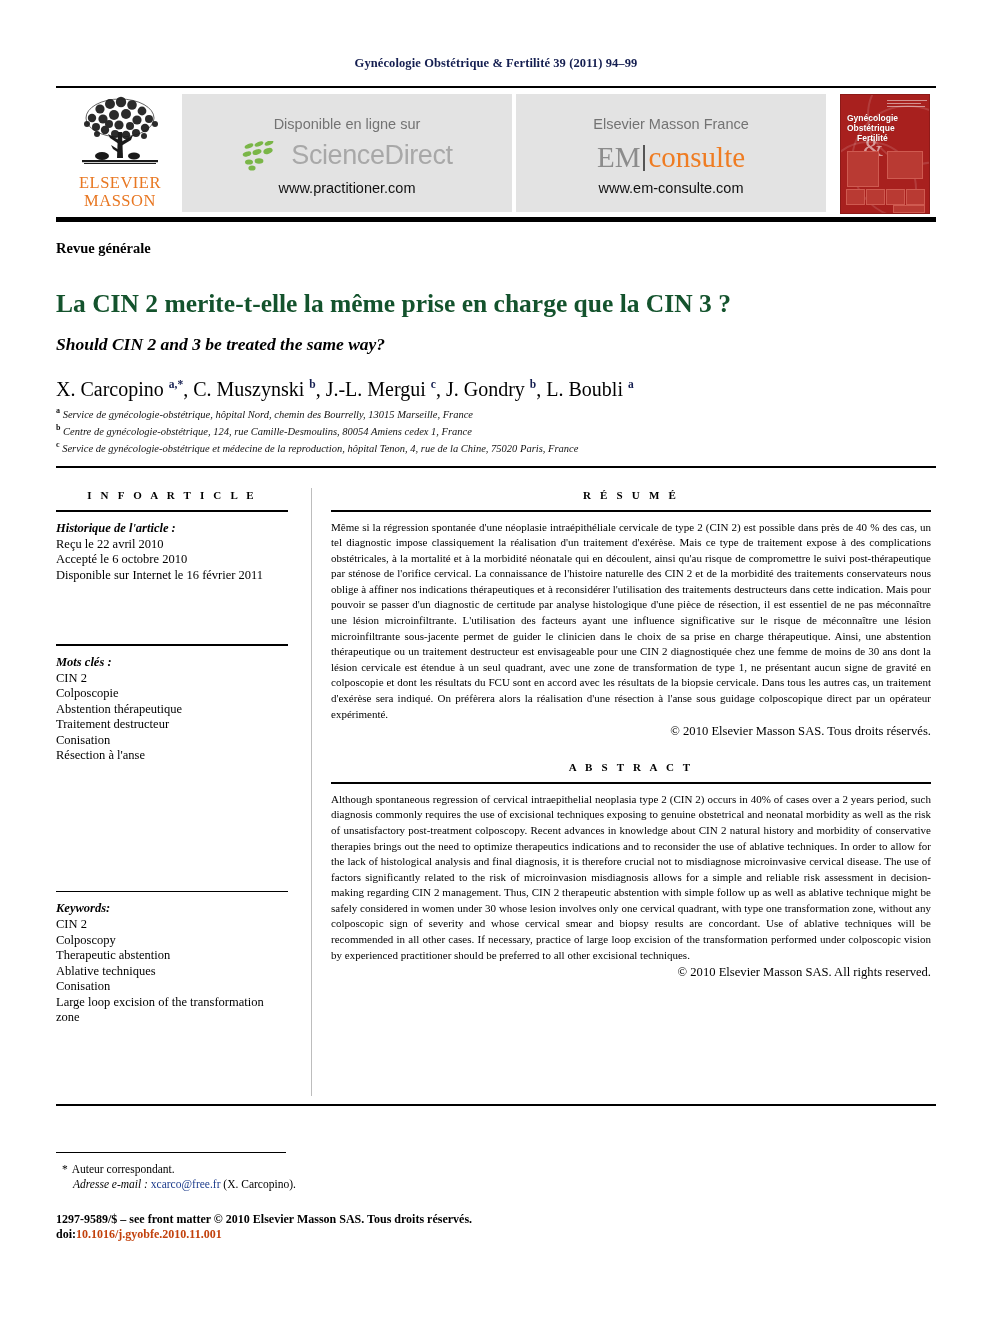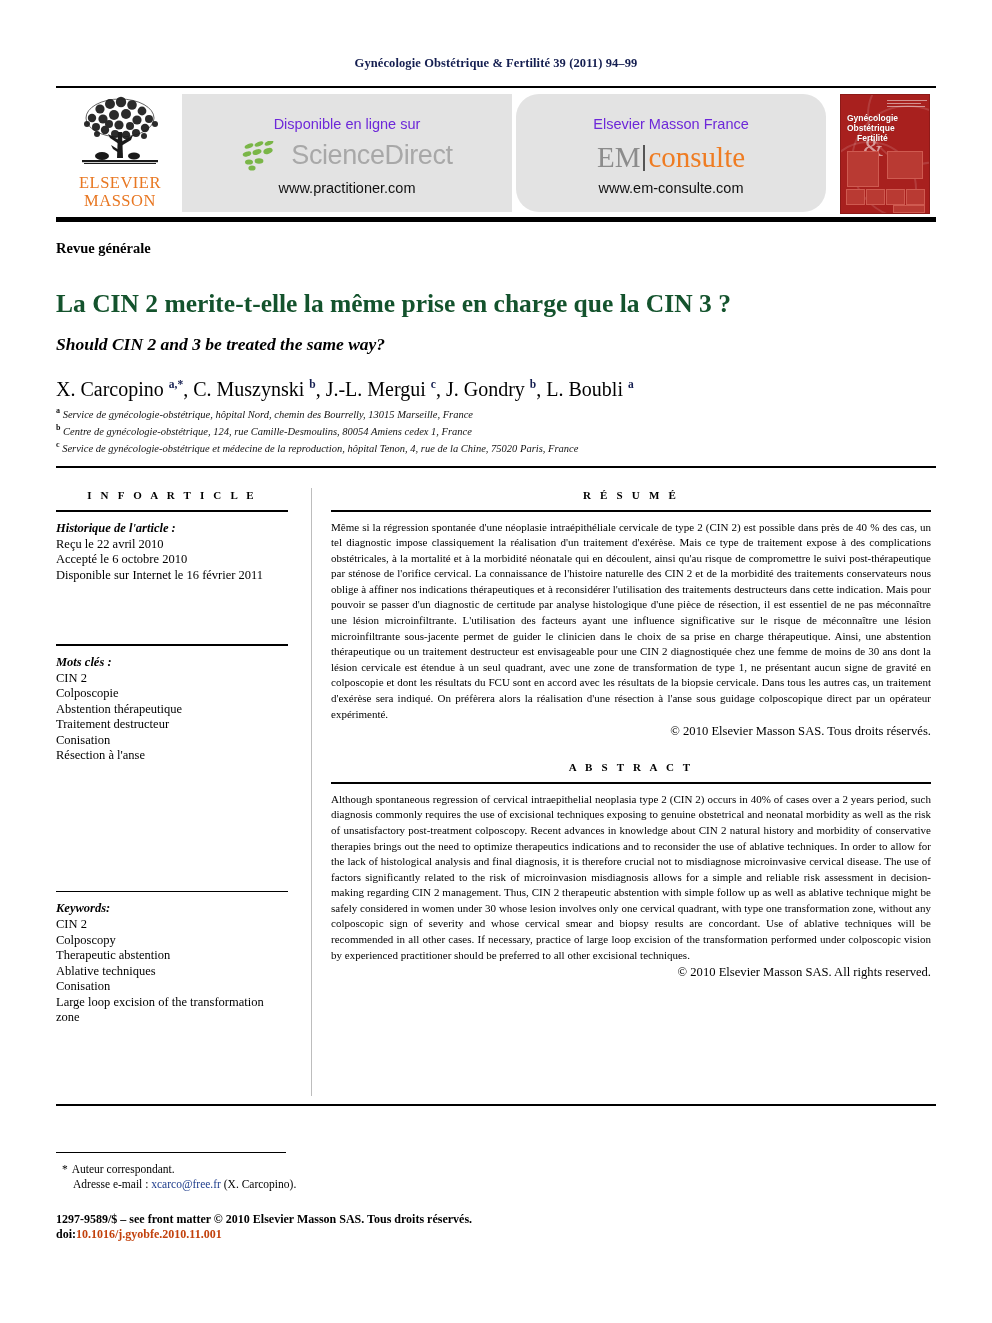--- a/index.html
+++ b/index.html
@@ -81,30 +81,30 @@
     line-height: 18px;
   }
 
   .panel {
     position: absolute;
     top: 8px;
     height: 118px;
     background: #e3e3e3;
   }
   .panel-sd { left: 126px; width: 330px; }
-  .panel-em { left: 460px; width: 310px; border-radius: 23px; }
+  .panel-em { left: 460px; width: 310px; }
 
   .panel-title {
     position: absolute;
     left: 0; top: 22px;
     width: 100%;
     text-align: center;
     font-family: "Liberation Sans", sans-serif;
     font-size: 14.5px;
-    color: #6d28d9;
+    color: #737373;
   }
   .panel-url {
     position: absolute;
     left: 0; bottom: 16px;
     width: 100%;
     text-align: center;
     font-family: "Liberation Sans", sans-serif;
     font-size: 14.5px;
     color: #111;
   }
@@ -354,21 +354,21 @@
   }
   .footnote {
     position: absolute;
     left: 62px; top: 1162px;
     width: 500px;
     font-family: "Liberation Serif", serif;
     font-size: 11.5px;
     line-height: 14.5px;
   }
   .footnote .star { margin-right: 4px; }
-  .footnote .fn-ital { }
+  .footnote .fn-ital { font-style: italic; }
   .link { color: #1c3b8b; }
 
   .frontmatter {
     position: absolute;
     left: 56px; top: 1212px;
     width: 700px;
     font-family: "Liberation Serif", serif;
     font-size: 12px;
     line-height: 15px;
     font-weight: bold;

